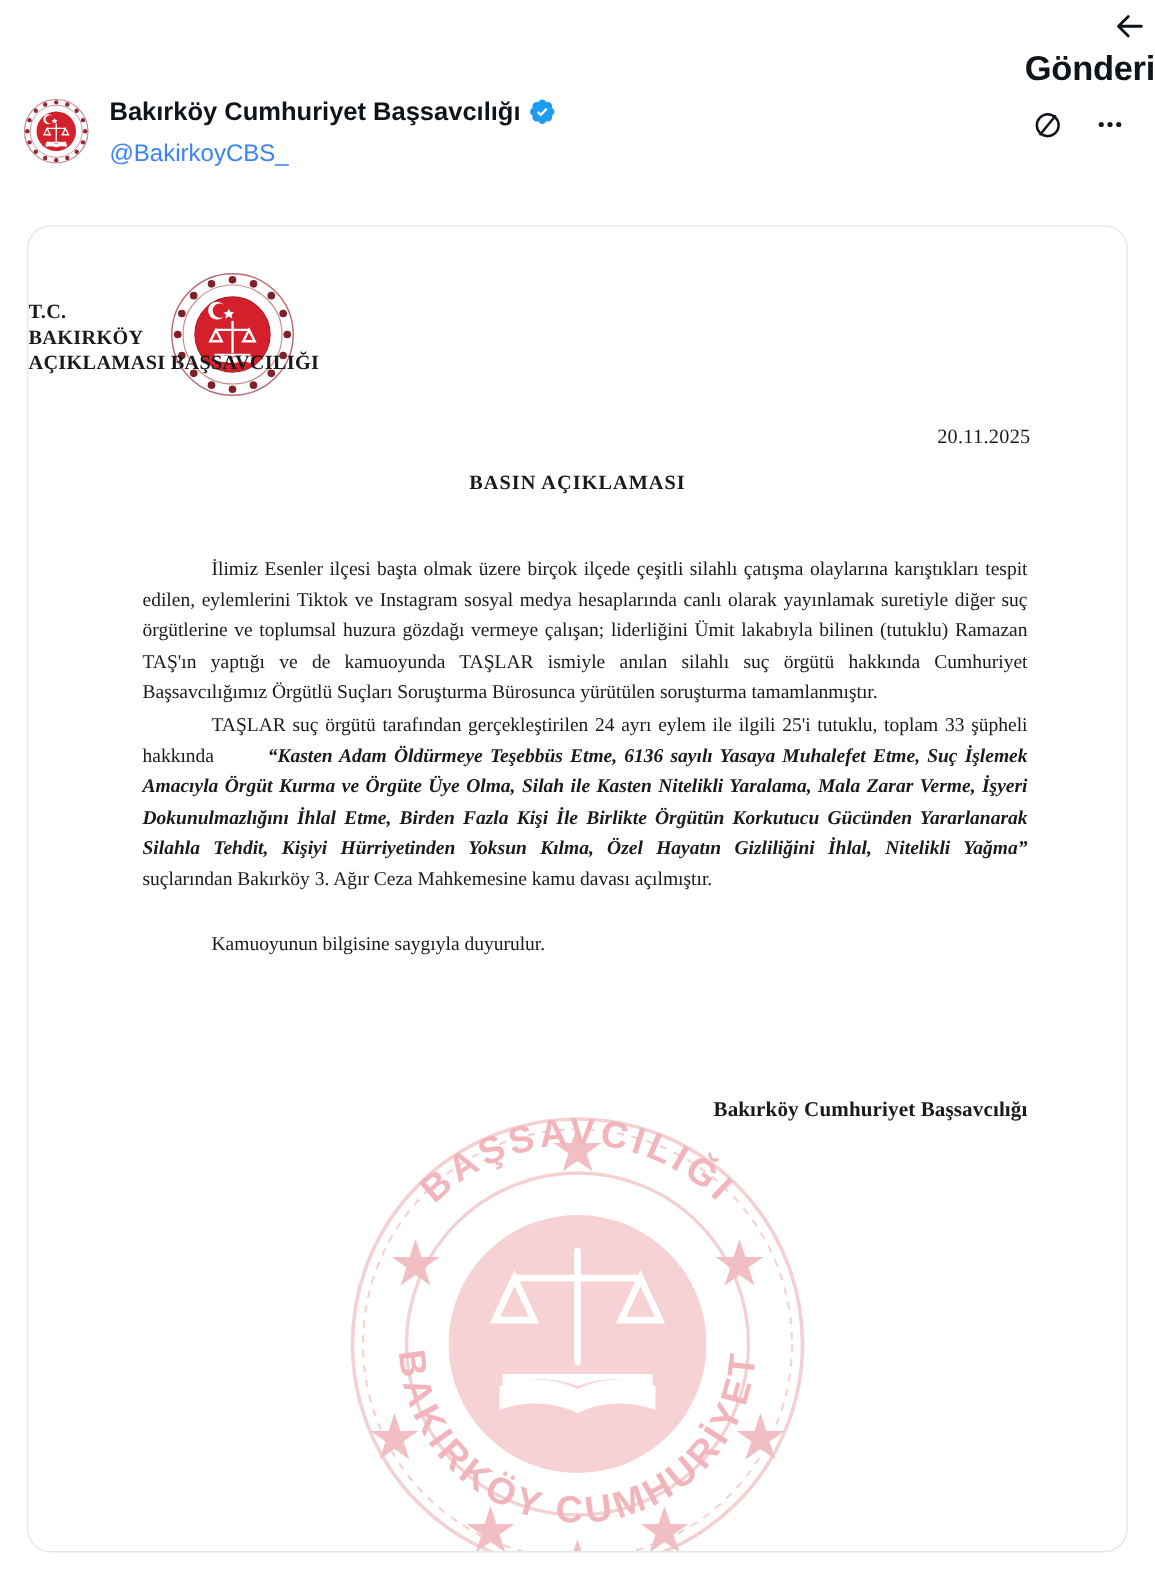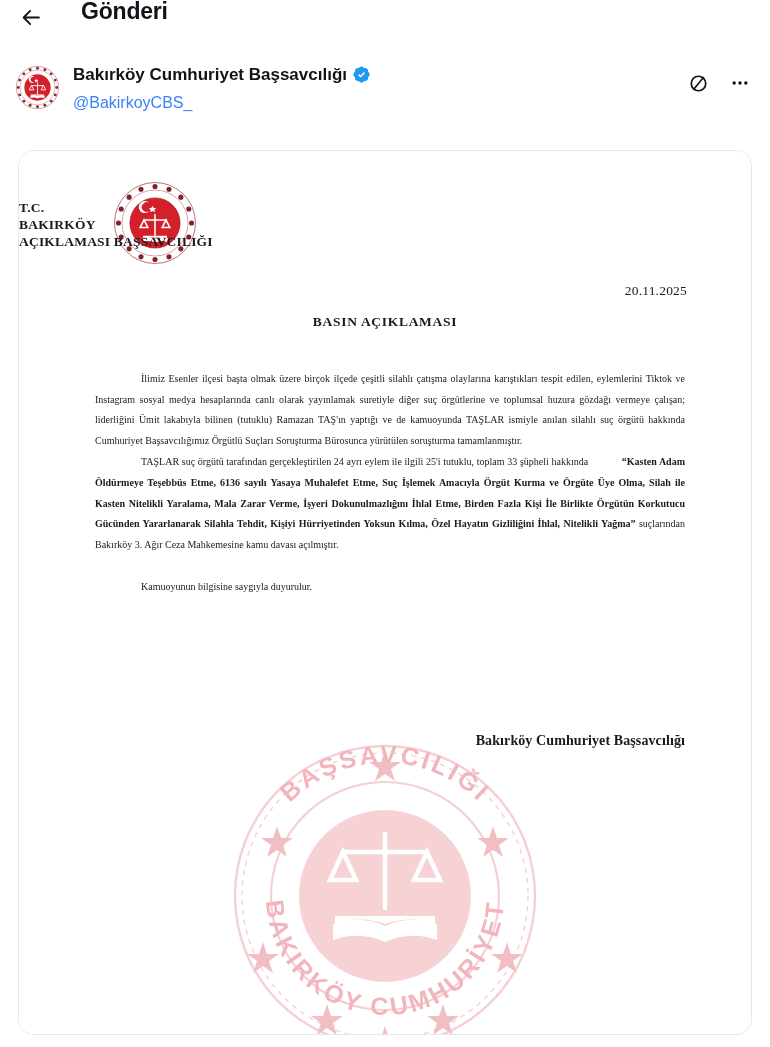--- a/index.html
+++ b/index.html
@@ -13,23 +13,24 @@
     overflow: hidden;
     font-family: "Liberation Sans", sans-serif;
     color: #0f1419;
     position: relative;
   }
 
   
   .topbar {
     height: 56px;
     display: flex;
-    align-items: flex-start;
+    align-items: flex-end;
     padding: 0 0 0 14px;
     box-sizing: border-box;
+    flex-direction: column;
   }
   .back-btn {
     width: 34px;
     height: 34px;
     display: flex;
     align-items: center;
     justify-content: center;
     border-radius: 50%;
     cursor: pointer;
     flex: 0 0 auto;
@@ -187,38 +188,39 @@
     font-size: 13.5px;
     letter-spacing: 0.7px;
     font-family: Liberation Serif, serif;
   }
 
   .doc-body {
     position: absolute;
     left: 76px;
     right: 66px;
     top: 218px;
-    font-size: 10px;
+    font-size: 13px;
     line-height: 20.6px;
     text-align: justify;
     text-justify: inter-word;
     color: #1a1a1a;
   }
   .doc-body p {
     margin: 0 0 0 0;
     text-indent: 46px;
   }
   .doc-body p.p2 { margin-top: 1px; }
   .doc-body p.closing {
     margin-top: 22px;
     text-indent: 46px;
     text-align: left;
   }
   .crimes {
     font-weight: bold;
+    font-style: italic;
     margin-left: 31px;
   }
   .doc-sign {
     position: absolute;
     right: 66px;
     top: 582px;
     font-weight: bold;
     font-size: 14px;
     letter-spacing: 0.1px;
   }

